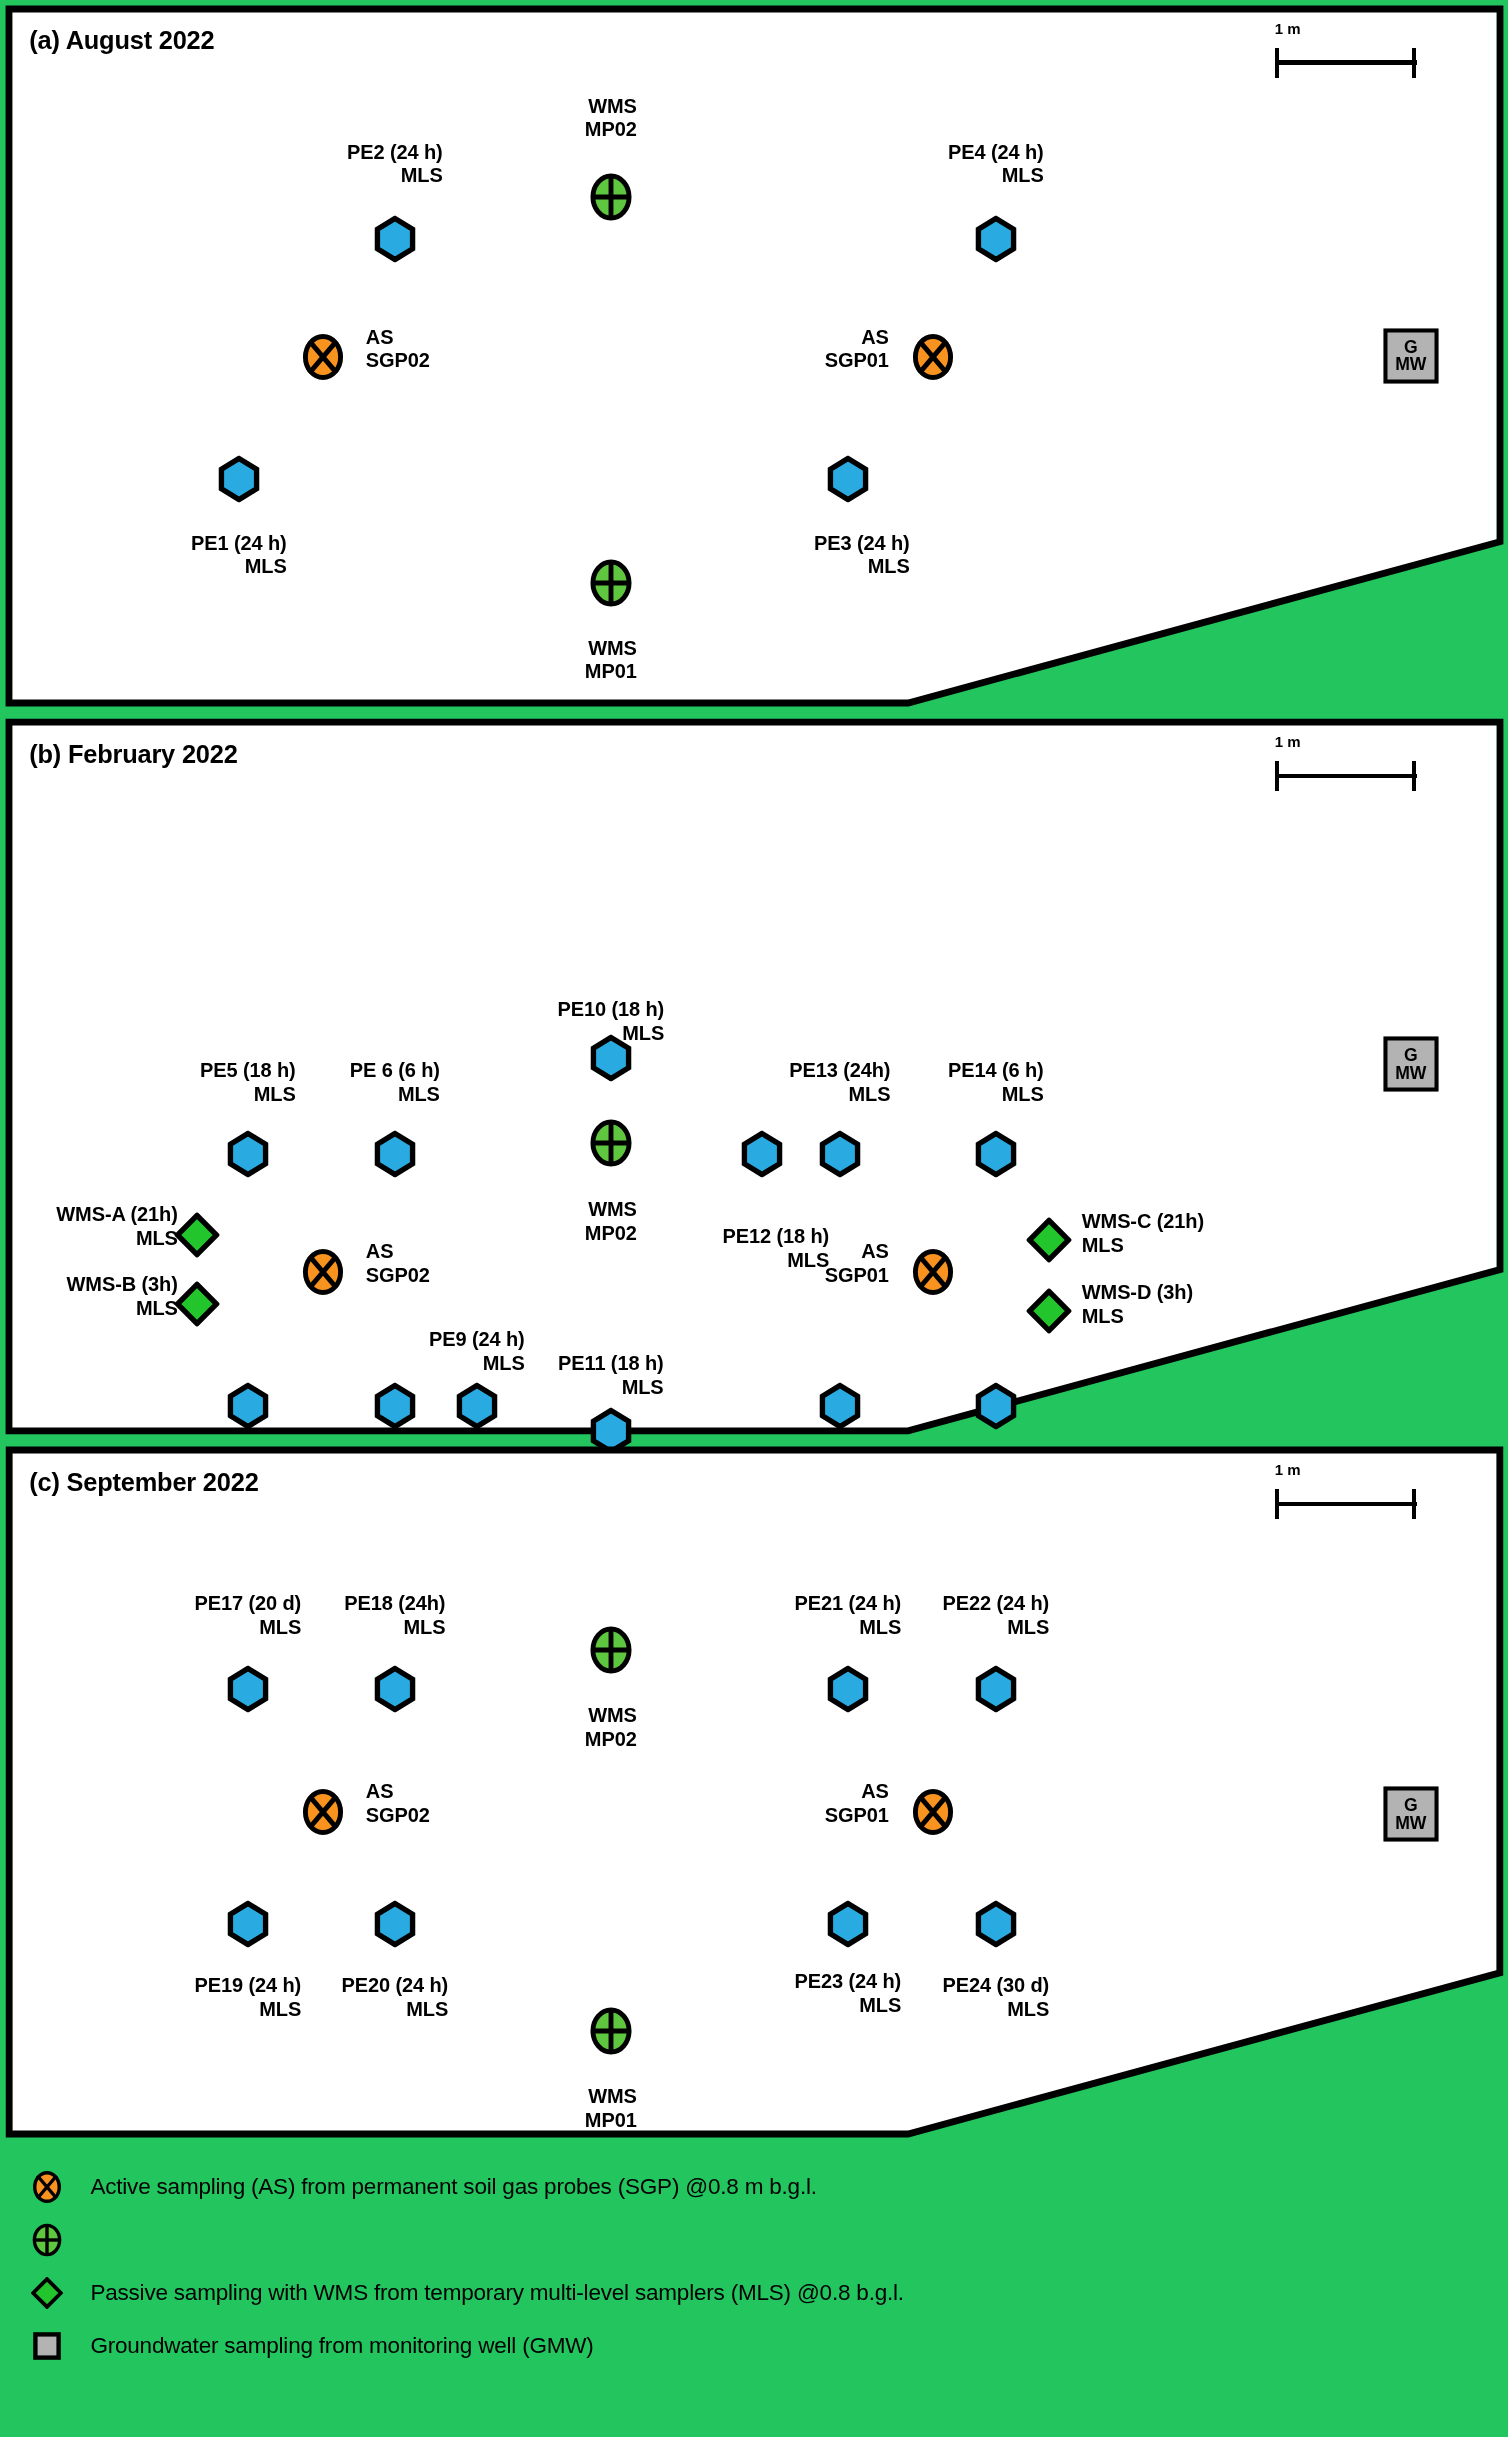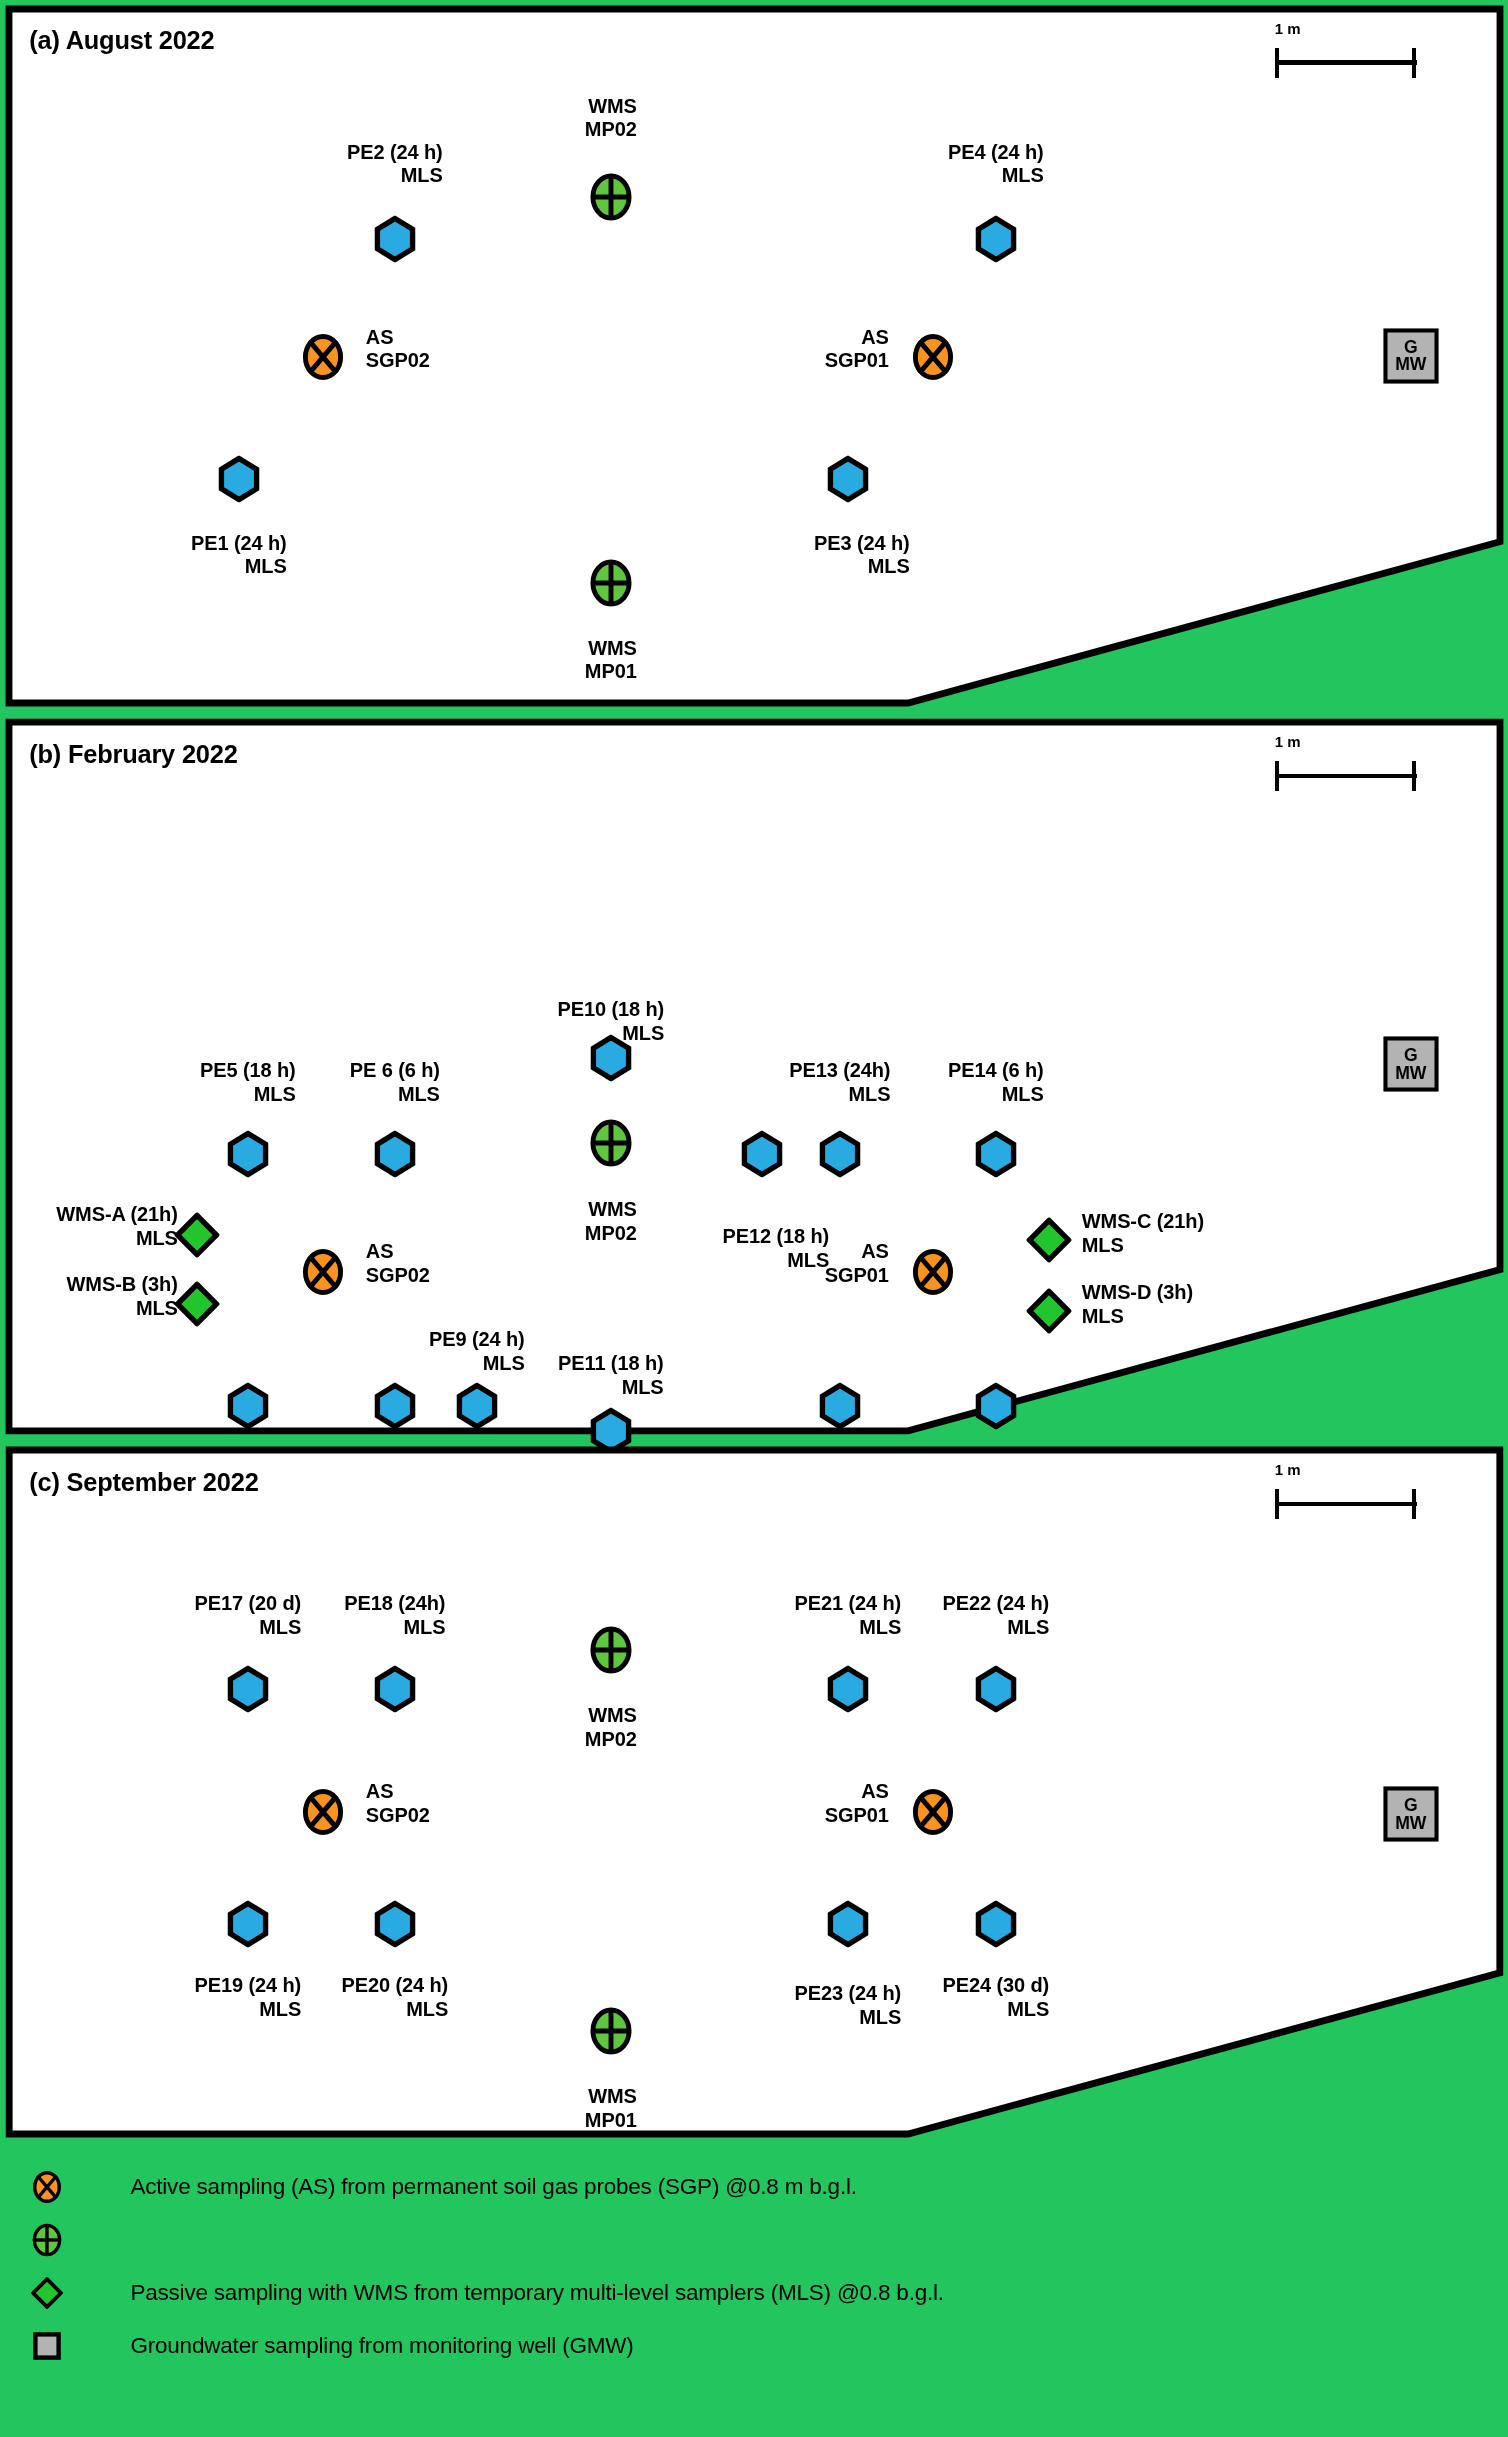--- a/index.html
+++ b/index.html
@@ -27,21 +27,21 @@
   .scalebar .sb-tick{position:absolute;top:0;width:4.4px;height:30px;background:#000;}
   .scalebar .sb-text{position:absolute;top:-28px;width:100%;text-align:left;font-size:15px;font-weight:bold;}
 
   
   .gmw{position:absolute;transform:translate(-50%,-50%);width:47px;height:47px;background:#b3b3b3;border:4.4px solid #000;
        display:flex;flex-direction:column;align-items:center;justify-content:center;line-height:1.0;}
   .gmw span{font-size:17.6px;font-weight:bold;color:#000;}
 
   
   #legend{position:absolute;left:29px;top:2160px;width:1456px;}
-  .leg-row{position:relative;height:53px;display:flex;align-items:center;gap:40px;}
+  .leg-row{position:relative;height:53px;display:flex;align-items:center;}
   .leg-ico{width:36px;height:47px;display:flex;align-items:center;justify-content:center;flex:0 0 36px;}
   .leg-txt{margin-left:25.4px;font-size:22.5px;font-weight:normal;white-space:nowrap;letter-spacing:-0.2px;}
 </style>
 </head>
 <body>
 
 <div id="root">
     <div class="panel" style="left: 8.8px; top: 8.8px; width: 1491px; height: 694px;">
       <svg class="frame" width="1491" height="694" viewBox="0 0 3051 1420">
         <polygon points="0,0 3051,0 3051,1090 1840,1420 0,1420" fill="#ffffff" stroke="#000" stroke-width="14" stroke-linejoin="miter"></polygon>
@@ -366,21 +366,21 @@
       <div class="marker mk-hex" style="left: 386px; top: 474px;"><svg viewBox="0 0 86 96" width="42" height="47">
           <polygon points="43,6 79,28 79,68 43,90 7,68 7,28" fill="#29ABE2" stroke="#000" stroke-width="11" stroke-linejoin="miter"></polygon>
         </svg></div>
       <div class="lbl c" style="left: 386px; top: 524px;">
         <div>PE20 (24 h)</div>
         <div>MLS</div>
       </div>
       <div class="marker mk-hex" style="left: 839px; top: 474px;"><svg viewBox="0 0 86 96" width="42" height="47">
           <polygon points="43,6 79,28 79,68 43,90 7,68 7,28" fill="#29ABE2" stroke="#000" stroke-width="11" stroke-linejoin="miter"></polygon>
         </svg></div>
-      <div class="lbl c" style="left: 839px; top: 532px;">
+      <div class="lbl c" style="left: 839px; top: 520px;">
         <div>PE23 (24 h)</div>
         <div>MLS</div>
       </div>
       <div class="marker mk-hex" style="left: 987px; top: 474px;"><svg viewBox="0 0 86 96" width="42" height="47">
           <polygon points="43,6 79,28 79,68 43,90 7,68 7,28" fill="#29ABE2" stroke="#000" stroke-width="11" stroke-linejoin="miter"></polygon>
         </svg></div>
       <div class="lbl c" style="left: 987px; top: 524px;">
         <div>PE24 (30 d)</div>
         <div>MLS</div>
       </div>

